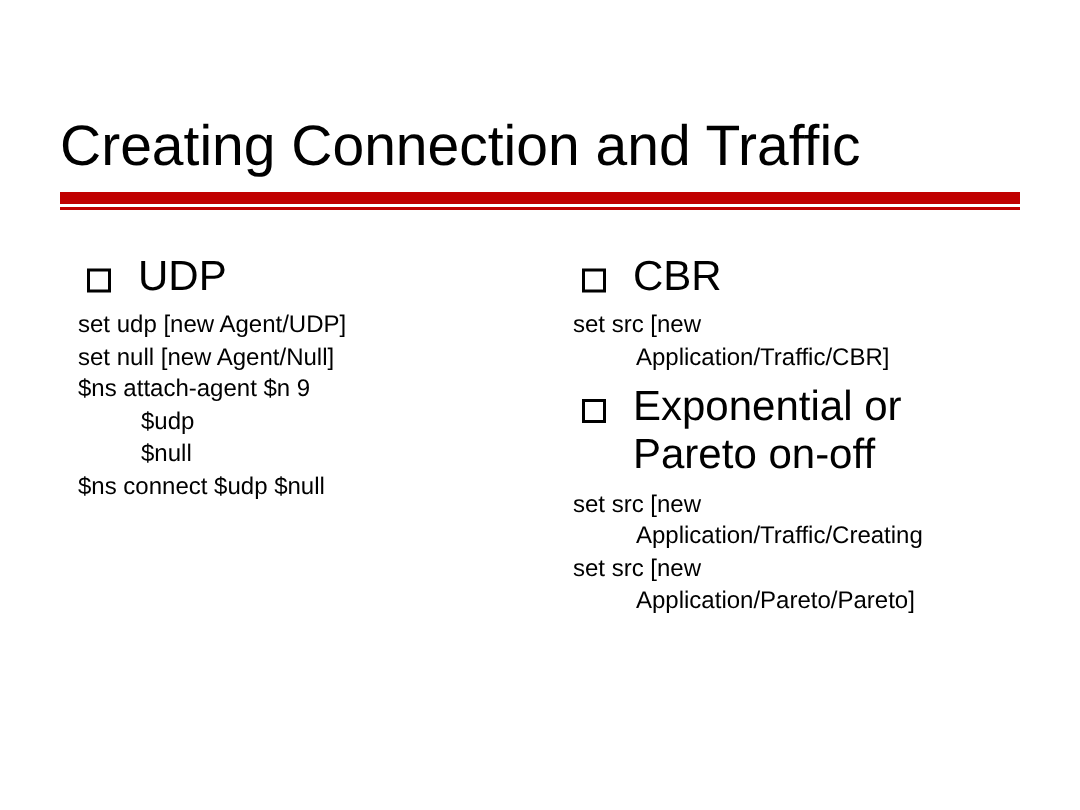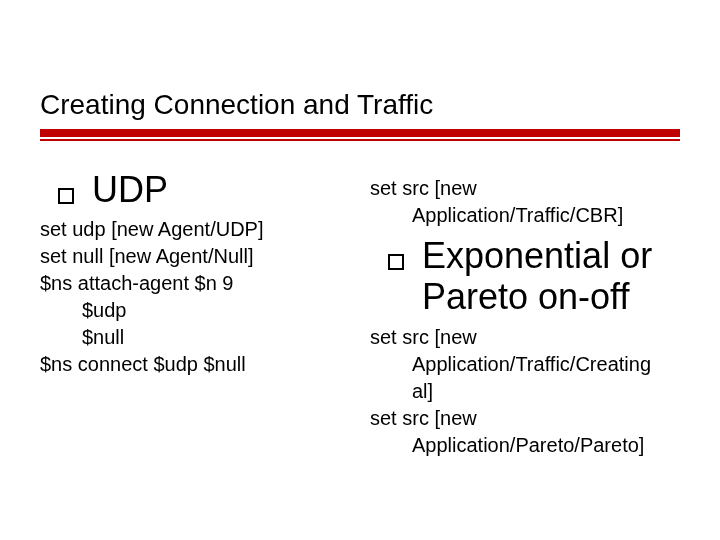--- a/index.html
+++ b/index.html
@@ -16,24 +16,24 @@
     box-sizing: border-box;
     width: 720px;
     height: 540px;
     padding: 0;
     position: relative;
   }
   .title-wrap {
     padding: 78px 40px 0 40px;
   }
   .title {
-    font-size: 28px;
+    font-size: 38px;
     font-weight: 400;
     letter-spacing: 0px;
-    margin: 12px 0 6px 0;
+    margin: 0 0 6px 0;
     line-height: 1.1;
   }
   .rule-thick {
     height: 8px;
     background: #c00000;
     margin: 8px 0 0 0;
   }
   .rule-thin {
     height: 2px;
     background: #c00000;
@@ -56,27 +56,27 @@
   .bullet-box {
     width: 12px;
     height: 12px;
     border: 2px solid #000;
     flex: 0 0 auto;
     margin-right: 18px;
     position: relative;
     top: 2px;
   }
   .bullet-label {
-    font-size: 36px;
+    font-size: 28px;
     line-height: 1.15;
   }
   .code {
-    font-size: 20px;
+    font-size: 16px;
     line-height: 1.35;
-    margin: 6px 0 6px 0;
+    margin: 6px 0 6px 12px;
   }
   .code .line { display: block; }
   .code .cont  { display: block; padding-left: 42px; }
 </style>
 </head>
 <body>
 
 <div class="slide">
 
   <div class="title-wrap">
@@ -96,32 +96,35 @@
         <span class="line">set udp [new Agent/UDP]</span>
         <span class="line">set null [new Agent/Null]</span>
         <span class="line">$ns attach-agent $n 9</span>
         <span class="cont">$udp</span>
         <span class="cont">$null</span>
         <span class="line">$ns connect $udp $null</span>
       </div>
     </div>
 
     <div class="col">
+      <div class="bullet-line">
+        <span class="bullet-box"></span>
+        <span class="bullet-label">CBR</span>
+      </div>
       <div class="code">
         <span class="line">set src [new</span>
         <span class="cont">Application/Traffic/CBR]</span>
       </div>
 
       <div class="bullet-line">
         <span class="bullet-box"></span>
         <span class="bullet-label">Exponential or Pareto on-off</span>
       </div>
       <div class="code">
         <span class="line">set src [new</span>
         <span class="cont">Application/Traffic/Creating</span>
-        <span class="cont">al]</span>
         <span class="line">set src [new</span>
         <span class="cont">Application/Pareto/Pareto]</span>
       </div>
     </div>
 
   </div>
 </div>
 
 </body></html>

